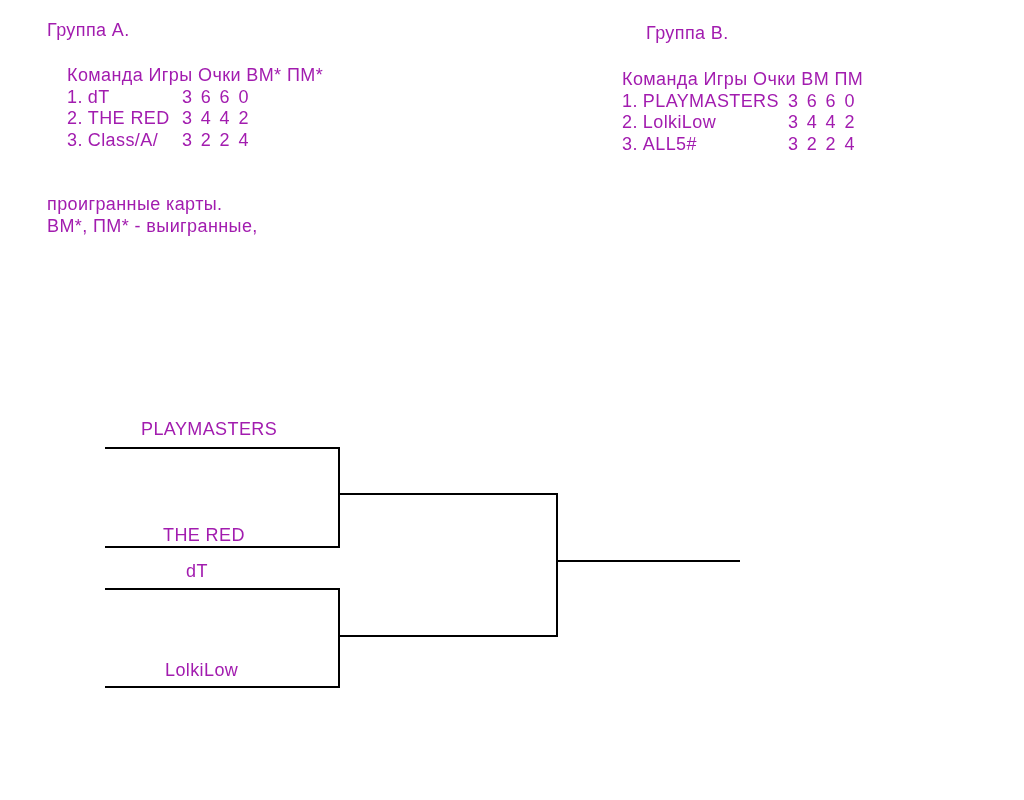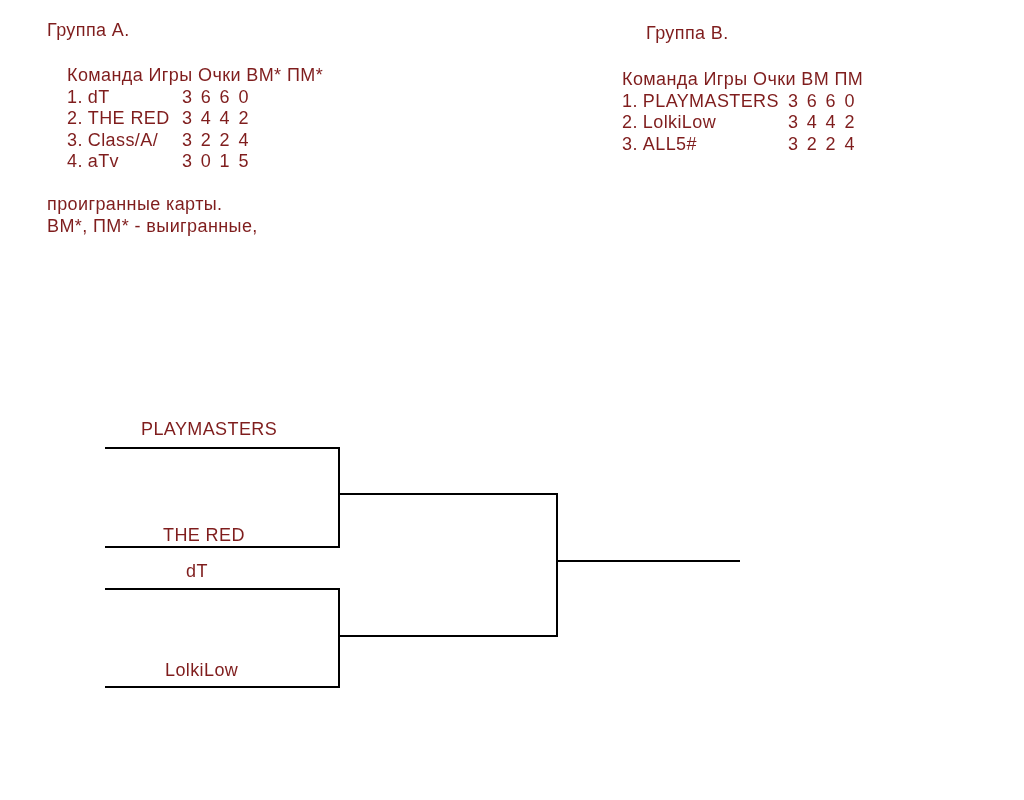--- a/index.html
+++ b/index.html
@@ -5,21 +5,21 @@
   html, body {
     margin: 0;
     padding: 0;
     background: #ffffff;
   }
   .page {
     position: relative;
     width: 1024px;
     height: 704px;
     background: #ffffff;
-    color: #7f1d1d;
+    color: #a21caf;
     font-family: "Liberation Sans", "DejaVu Sans", sans-serif;
     font-size: 18px;
     letter-spacing: 0.4px;
     overflow: hidden;
   }
   .abs { position: absolute; }
   .group-title { white-space: nowrap; }
   .group-table { white-space: nowrap; }
   .trow {
     position: relative;
@@ -59,23 +59,20 @@
     <div class="trow">Команда Игры Очки ВМ* ПМ*</div>
     <div class="trow">
       <span>1.</span><span class="team">dT</span><span class="stats">3 6 6 0</span>
     </div>
     <div class="trow">
       <span>2.</span><span class="team">THE RED</span><span class="stats">3 4 4 2</span>
     </div>
     <div class="trow">
       <span>3.</span><span class="team">Class/A/</span><span class="stats">3 2 2 4</span>
     </div>
-    <div class="trow">
-      <span>4.</span><span class="team">aTv</span><span class="stats">3 0 1 5</span>
-    </div>
   </div>
 
   <div class="abs footnote" style="left:47px; top:194px;">
     <div>проигранные карты.</div>
     <div>ВМ*, ПМ* - выигранные,</div>
   </div>
 
   <div class="abs group-title" style="left:602px; top:23px;margin-left:44px;">Группа В.</div>
 
   <div class="abs group-table group-b" style="left:602px; top:69px;">

